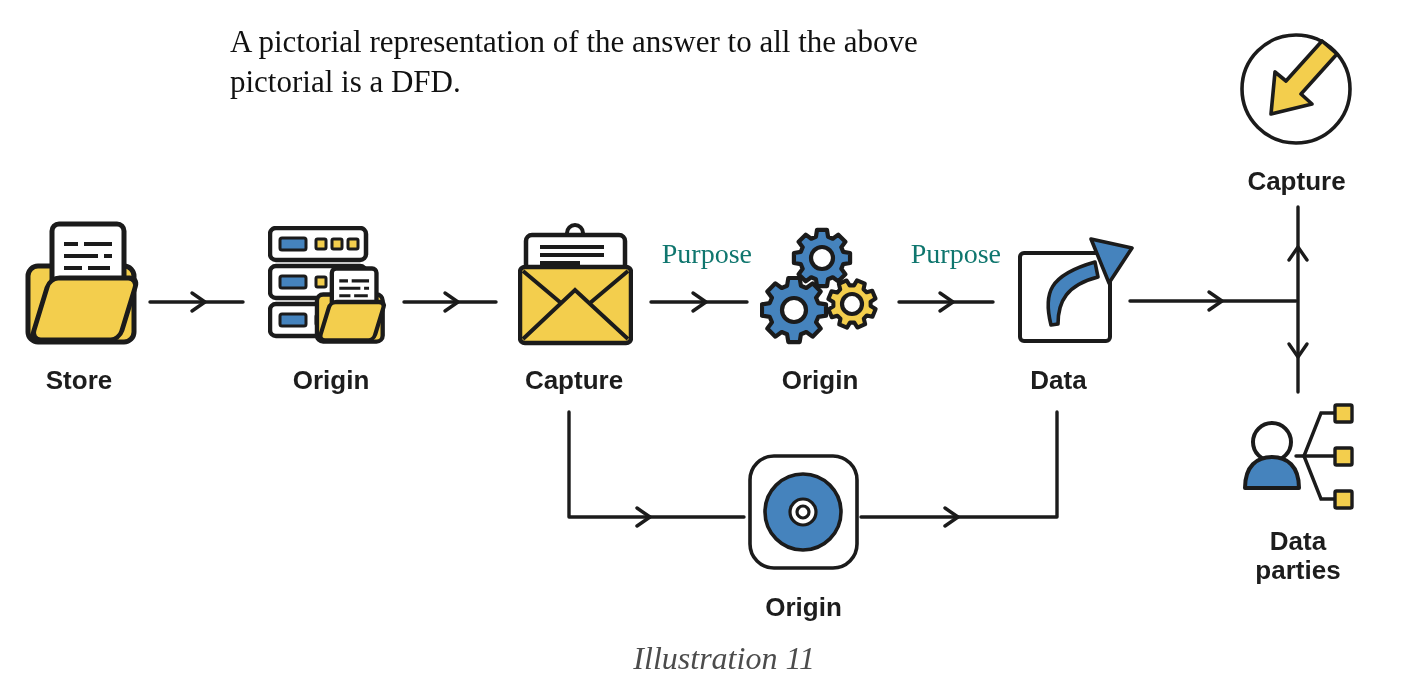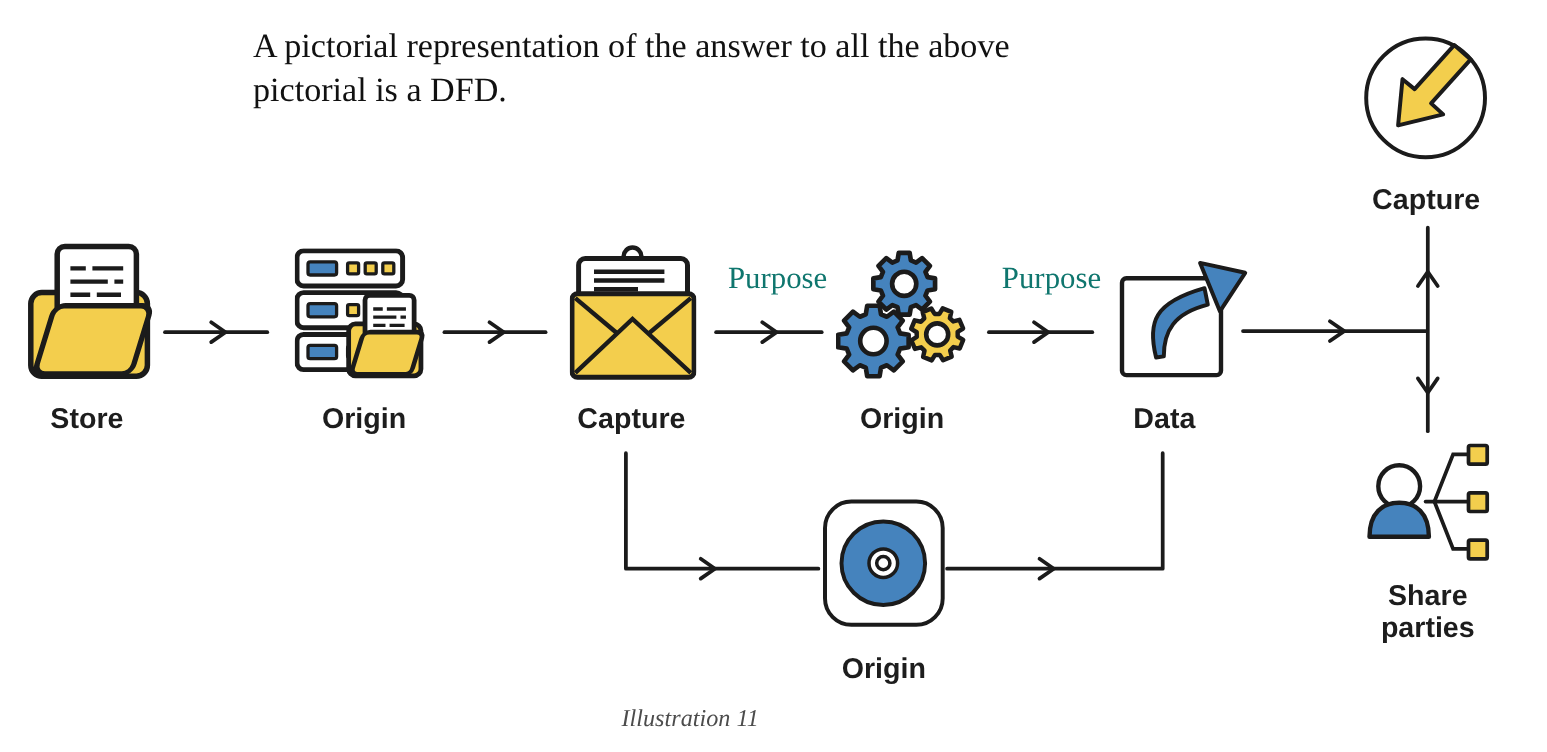--- a/index.html
+++ b/index.html
@@ -22,22 +22,22 @@
   .intro span{display:block;}
   .lbl{
     position:absolute;font-weight:700;font-size:26px;color:var(--text);
     text-align:center;line-height:29px;
   }
   .purpose{
     position:absolute;top:238px;width:110px;text-align:right;
     font-family:"Liberation Serif",serif;font-size:28px;color:#0f766e;
   }
   .caption{
-    left:565px;top:640px;width:250px;text-align:left;
-    font-family:"Liberation Serif",serif;font-style:italic;font-size:22px;color:var(--caption);
+    left:565px;top:640px;width:250px;text-align:right;
+    font-family:"Liberation Serif",serif;font-style:italic;font-size:32px;color:var(--caption);
   }
   svg{display:block;}
   .fy{fill:var(--yellow);} .fb{fill:var(--blue);} .fw{fill:#fff;} .fn{fill:none;}
   .sk{stroke:var(--ink);}
   .jr{stroke-linejoin:round;}
   .cr{stroke-linecap:round;}
 </style>
 </head>
 <body>
 
@@ -192,20 +192,20 @@
     </svg>
   </div>
 
   <div class="lbl" style="left:19px;top:366px;width:120px">Store</div>
   <div class="lbl" style="left:271px;top:366px;width:120px">Origin</div>
   <div class="lbl" style="left:509px;top:366px;width:130px">Capture</div>
   <div class="lbl" style="left:755px;top:366px;width:130px">Origin</div>
   <div class="lbl" style="left:996px;top:366px;width:125px">Data</div>
   <div class="lbl" style="left:741px;top:593px;width:125px">Origin</div>
   <div class="lbl" style="left:1234px;top:167px;width:125px">Capture</div>
-  <div class="lbl" style="left:1239px;top:527px;width:118px">Share parties</div>
+  <div class="lbl" style="left:1239px;top:527px;width:118px">Data parties</div>
 
   <div class="purpose" style="left:642px">Purpose</div>
   <div class="purpose" style="left:891px">Purpose</div>
 
   <div class="abs caption">Illustration 11</div>
 
 </div>
 
 </body></html>

